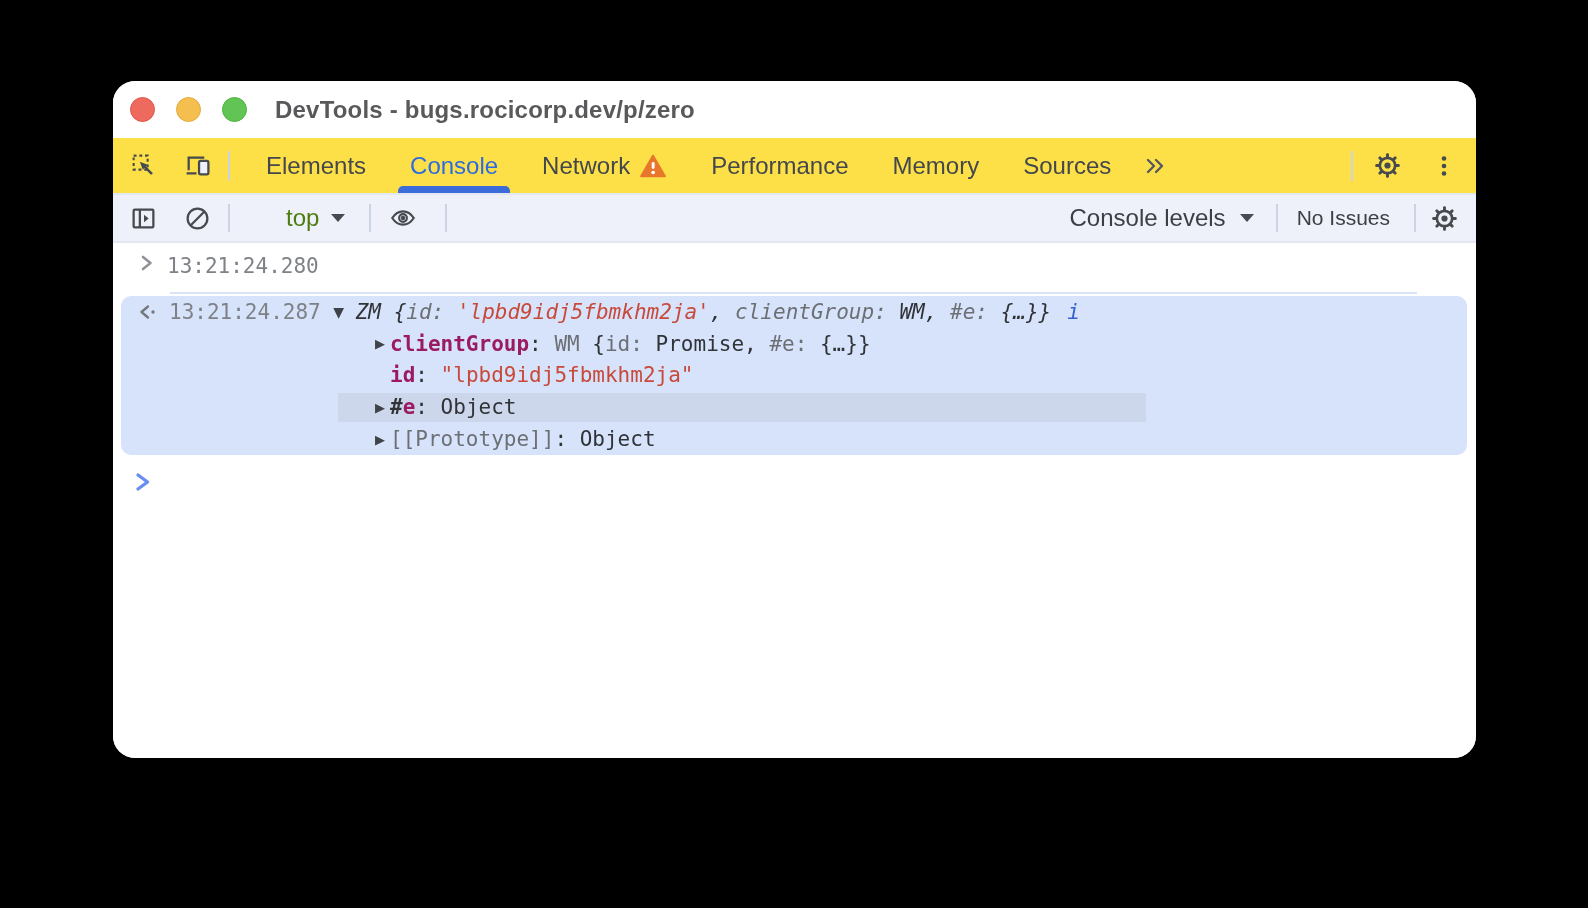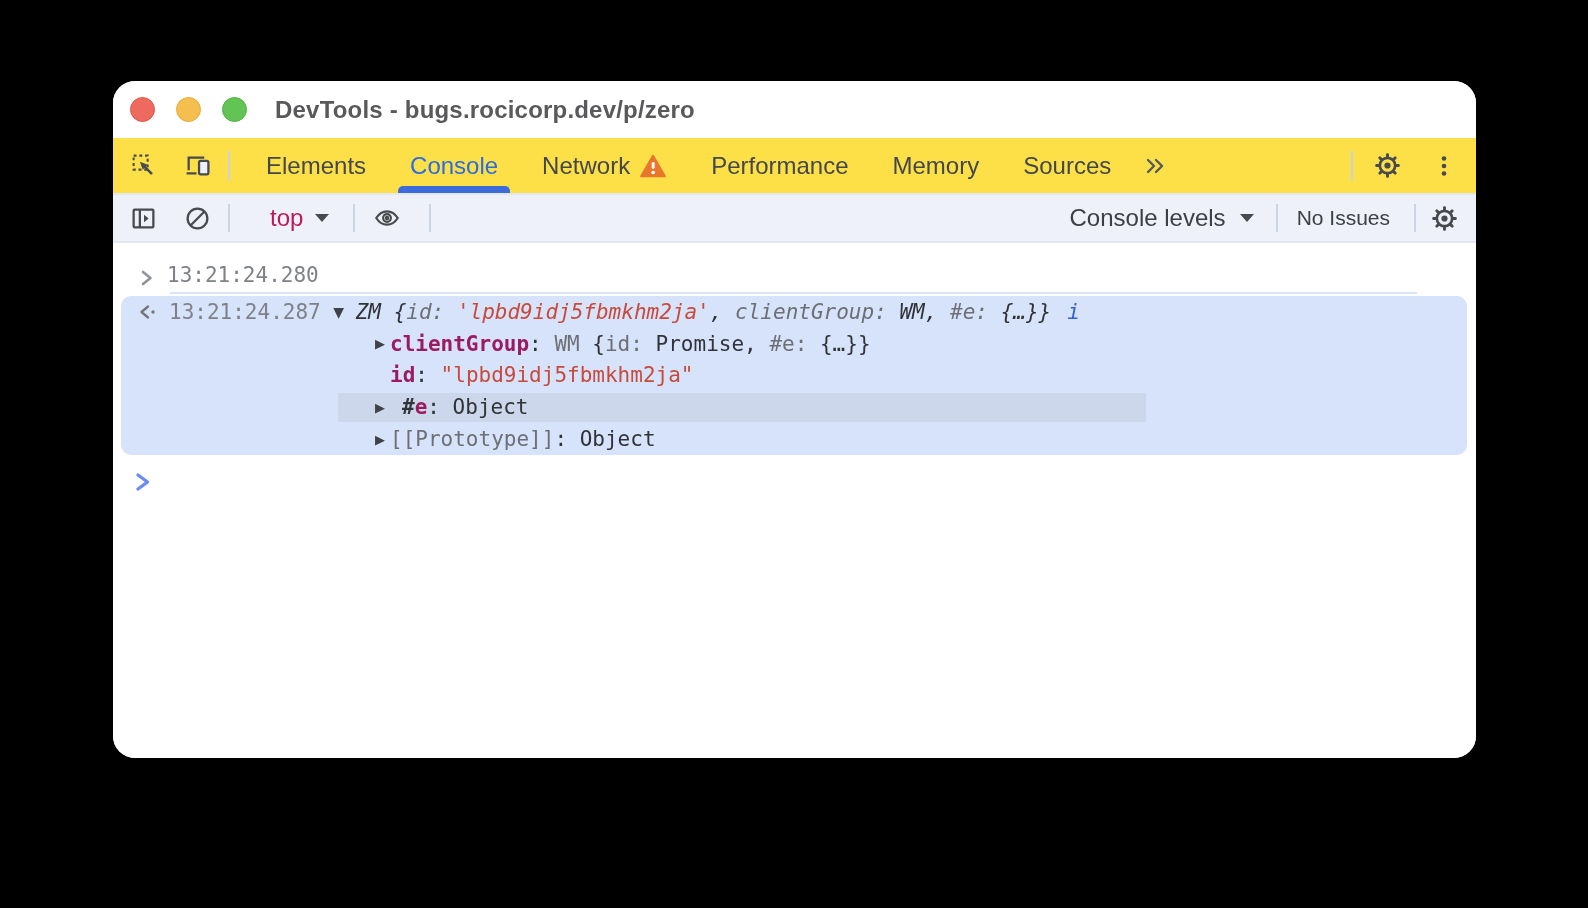--- a/index.html
+++ b/index.html
@@ -27,35 +27,35 @@
        font-size:24px;color:#44474c;flex:0 0 auto;}
   .tab.active{color:#2d6be1;}
   .tab.active .indicator{position:absolute;left:10px;right:10px;bottom:0;height:7px;
        background:#3b6cd9;border-radius:5px 5px 0 0;}
   .tab .warn{margin-left:9px;display:grid;place-items:center;}
   .more-tabs{margin-left:4px;}
   .tb-right{margin-left:auto;display:flex;align-items:center;}
   
   .toolbar{height:50px;background:#eef1f9;border-top:2px solid #e3e7f1;border-bottom:2px solid #e3e7f1;
            display:flex;align-items:center;box-sizing:border-box;}
-  .ctx{display:flex;align-items:center;margin-left:40px;color:#be185d;font-size:24px;gap:12px;}
+  .ctx{display:flex;align-items:center;margin-left:56px;color:#4d7c0f;font-size:24px;gap:12px;}
   .caret{width:0;height:0;border-left:7px solid transparent;border-right:7px solid transparent;
          border-top:8px solid #474a4e;}
   .filter-pill{margin-left:21px;width:588px;height:37px;background:#e9eef9;border-radius:19px;
                display:flex;align-items:center;}
   .filter-pill input{border:none;outline:none;background:transparent;font-size:23px;color:#4c4f54;
                font-family:"Liberation Sans",sans-serif;margin-left:14px;width:440px;}
   .filter-pill input::placeholder{color:#55585d;opacity:1;}
   .levels{display:flex;align-items:center;margin-left:auto;gap:14px;color:#3c4045;font-size:24px;}
   .issues{color:#3c4045;font-size:21px;margin-left:19px;}
   .toolbar .vdiv{background:#ccd3e2;height:28px;}
   
   .console{position:relative;height:515px;background:#fff;
            font-family:"DejaVu Sans Mono",monospace;font-size:21px;color:#2b2d30;}
-  .cmd-row{position:absolute;left:0;top:0;height:44px;width:100%;display:flex;align-items:flex-end;}
+  .cmd-row{position:absolute;left:0;top:11px;height:44px;width:100%;display:flex;align-items:flex-start;}
   .ts{color:#7e8287;flex:0 0 auto;}
   .cmd-sep{position:absolute;left:57px;right:59px;top:49px;height:2px;background:#d9e4fa;}
   .result-block{position:absolute;left:8px;right:9px;top:53px;height:159px;
                 background:#d7e3fb;border-radius:10px;}
   .row-band{position:absolute;left:217px;top:97px;width:808px;height:29px;background:#ccd7eb;}
   .tree-row{position:relative;height:31.8px;display:flex;align-items:center;z-index:1;}
   .tri{font-family:"DejaVu Sans",sans-serif;color:#3f4247;flex:0 0 auto;width:16px;text-align:center;}
   .tri.down{font-size:14px;}
   .tri.right{font-size:13px;}
   .preview-line{font-style:italic;white-space:pre;}
@@ -251,21 +251,21 @@
         <span class="segline" style="margin-left:2px"><span class="seg-prop">clientGroup</span><span class="seg-dark">: </span><span class="seg-muted">WM </span><span class="seg-dark">{</span><span class="seg-muted">id</span><span class="seg-muted">: </span><span class="seg-dark">Promise</span><span class="seg-dark">, </span><span class="seg-muted">#e</span><span class="seg-muted">: </span><span class="seg-dark">{…}</span><span class="seg-dark">}</span></span>
       </div>
 
       <div class="tree-row">
         <span style="margin-left:251px;width:16px;flex:0 0 auto"></span>
         <span class="segline" style="margin-left:2px"><span class="seg-prop">id</span><span class="seg-dark">: </span><span class="seg-string">"lpbd9idj5fbmkhm2ja"</span></span>
       </div>
 
       <div class="tree-row">
         <span class="tri right" style="margin-left:251px">▶</span>
-        <span class="segline" style="margin-left:14px"><span class="seg-hash">#</span><span class="seg-prop">e</span><span class="seg-dark">: </span><span class="seg-dark">Object</span></span>
+        <span class="segline" style="margin-left:2px"><span class="seg-hash">#</span><span class="seg-prop">e</span><span class="seg-dark">: </span><span class="seg-dark">Object</span></span>
       </div>
 
       <div class="tree-row">
         <span class="tri right" style="margin-left:251px">▶</span>
         <span class="segline" style="margin-left:2px"><span class="seg-muted">[[Prototype]]</span><span class="seg-dark">: </span><span class="seg-dark">Object</span></span>
       </div>
     </div>
 
     <div class="prompt-row">
       <svg width="18" height="24" viewBox="0 0 18 24" fill="none" stroke="#6a8eef" stroke-width="3.4" stroke-linecap="round" stroke-linejoin="round">

